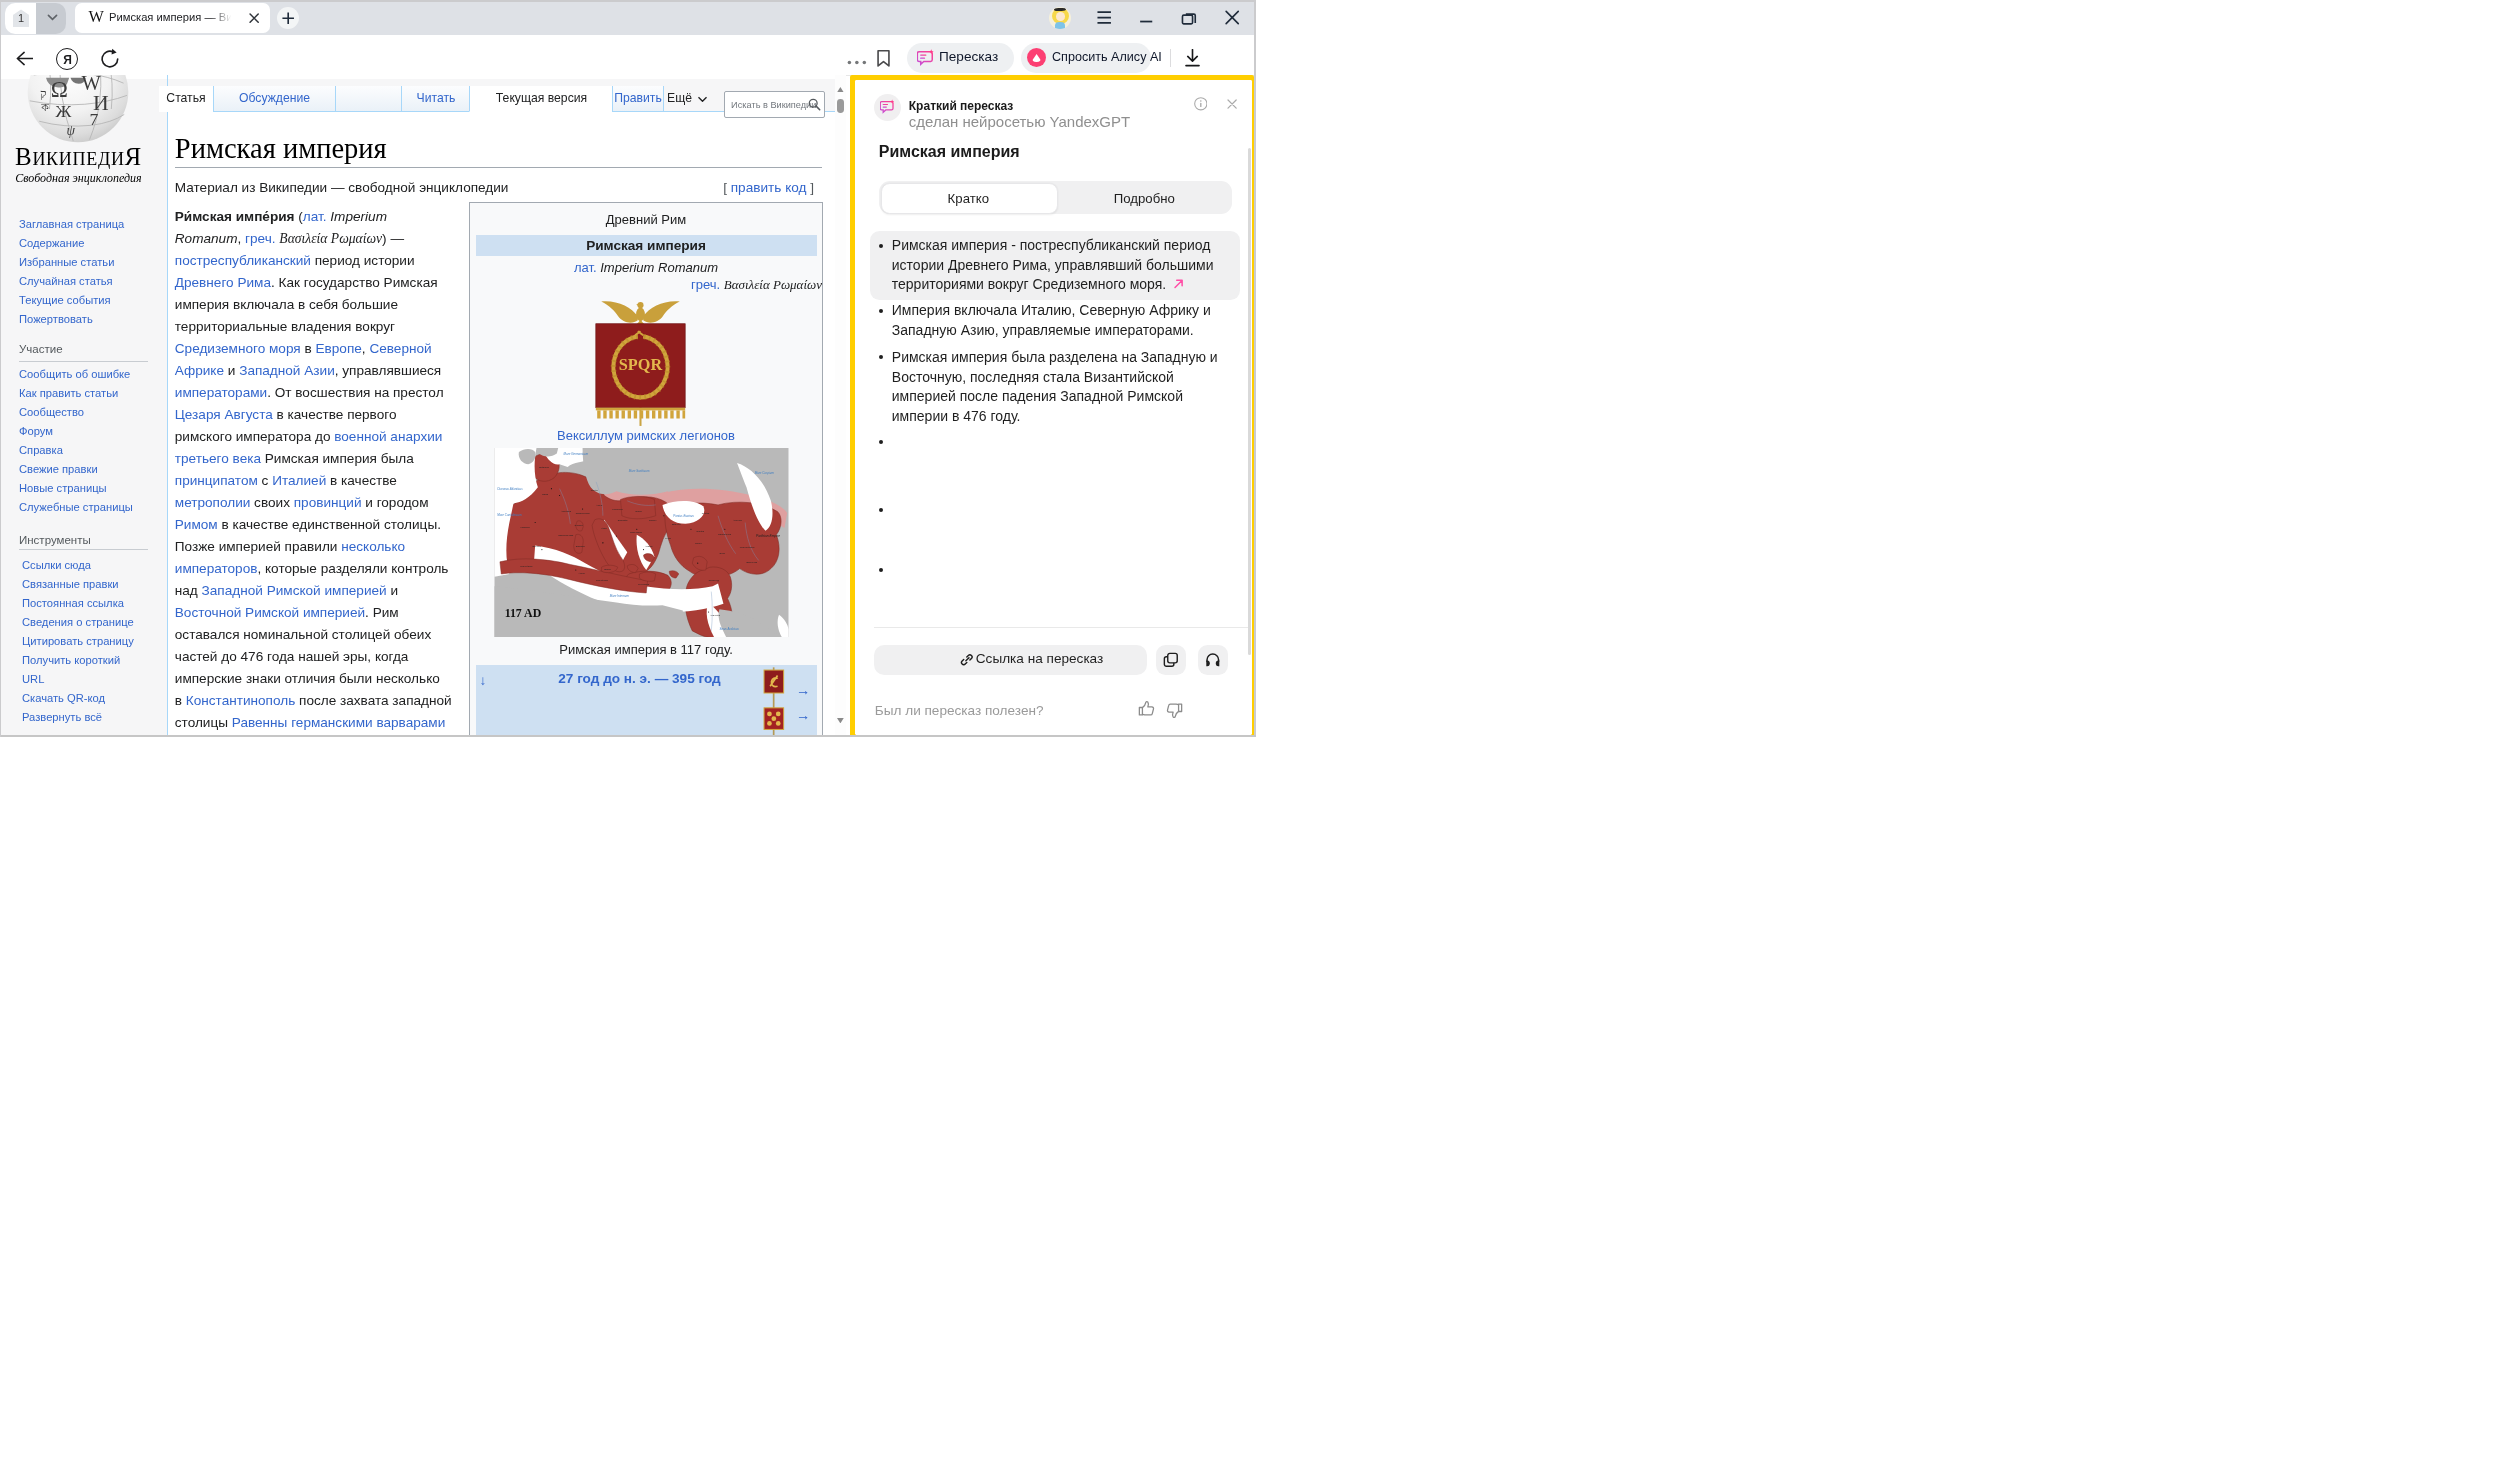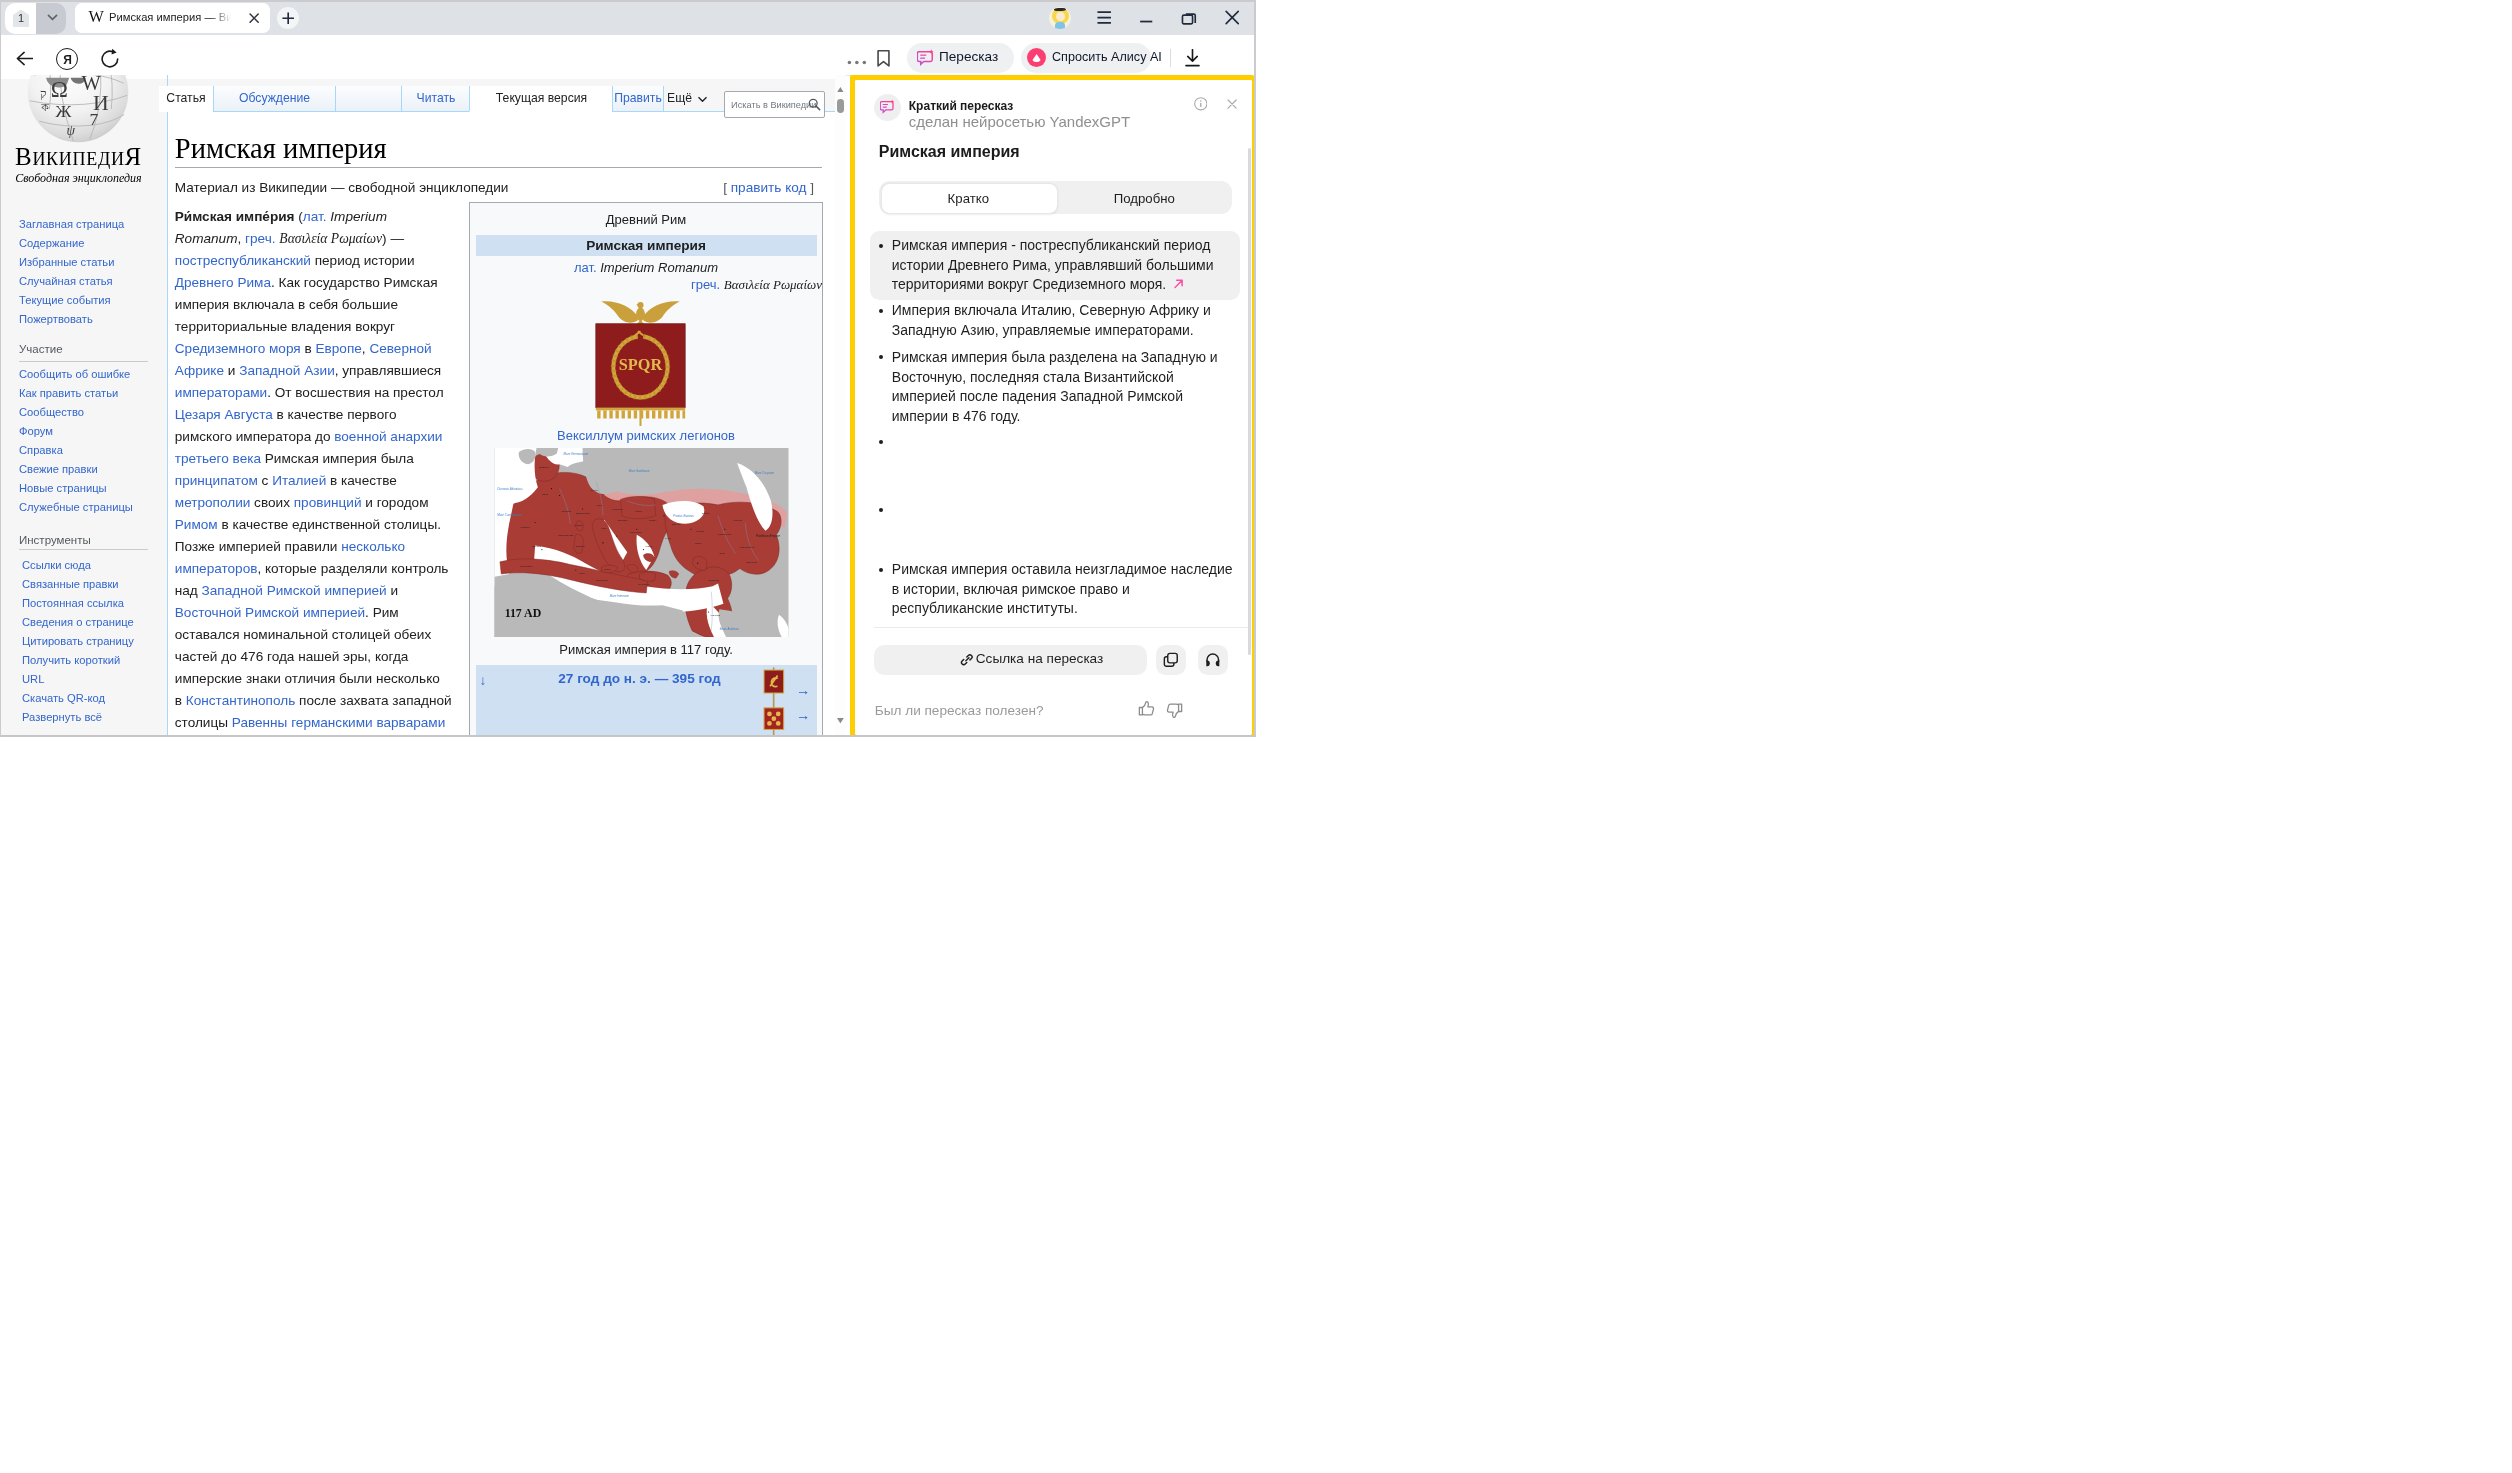--- a/index.html
+++ b/index.html
@@ -522,21 +522,20 @@
     <div class="btxt" style="top:156px;">Римская империя - постреспубликанский период<br>истории Древнего Рима, управлявший большими<br>территориями вокруг Средиземного моря. <svg width="11.5" height="11.5" viewBox="0 0 17 17" style="margin-left:2.7px;">
               <path d="M3 14 L13 4 M5.5 3.5 H13.5 V11.5" fill="none" stroke="#ff4da6" stroke-width="2.2" stroke-linecap="round" stroke-linejoin="round"></path>
             </svg></div>
     <div class="bdot" style="top:229px;"></div>
     <div class="btxt" style="top:221px;">Империя включала Италию, Северную Африку и<br>Западную Азию, управляемые императорами.</div>
     <div class="bdot" style="top:275px;"></div>
     <div class="btxt" style="top:268px;">Римская империя была разделена на Западную и<br>Восточную, последняя стала Византийской<br>империей после падения Западной Римской<br>империи в 476 году.</div>
     <div class="bdot" style="top:360px;"></div>
     <div class="bdot" style="top:428px;"></div>
     <div class="bdot" style="top:488px;"></div>
-    <div class="btxt" style="top:480px;">Римская империя оставила неизгладимое наследие<br>в истории, включая римское право и<br>республиканские институты.</div>
     <div style="position:absolute;left:19.7px;top:547px;width:375px;height:1px;background:#e9e9e9;"></div>
     <div style="position:absolute;left:19px;top:565px;width:273px;height:30px;border-radius:10.2px;background:#f0f0f1;">
       <svg style="position:absolute;left:86px;top:8.1px;" width="13.6" height="13.6" viewBox="0 0 22 22">
               <g fill="none" stroke="#1f1f1f" stroke-width="2.3" stroke-linecap="round">
                 <path d="M9.5 12.5 L14.5 7.5"></path>
                 <path d="M11 6.5 L13.5 4 A3.5 3.5 0 0 1 18.5 9 L16 11.5"></path>
                 <path d="M11 15.5 L8.5 18 A3.5 3.5 0 0 1 3.5 13 L6 10.5"></path>
               </g>
             </svg>
       <div style="position:absolute;left:102px;top:6.1px;font-size:13.6px;color:#1f1f1f;">Ссылка на пересказ</div>

